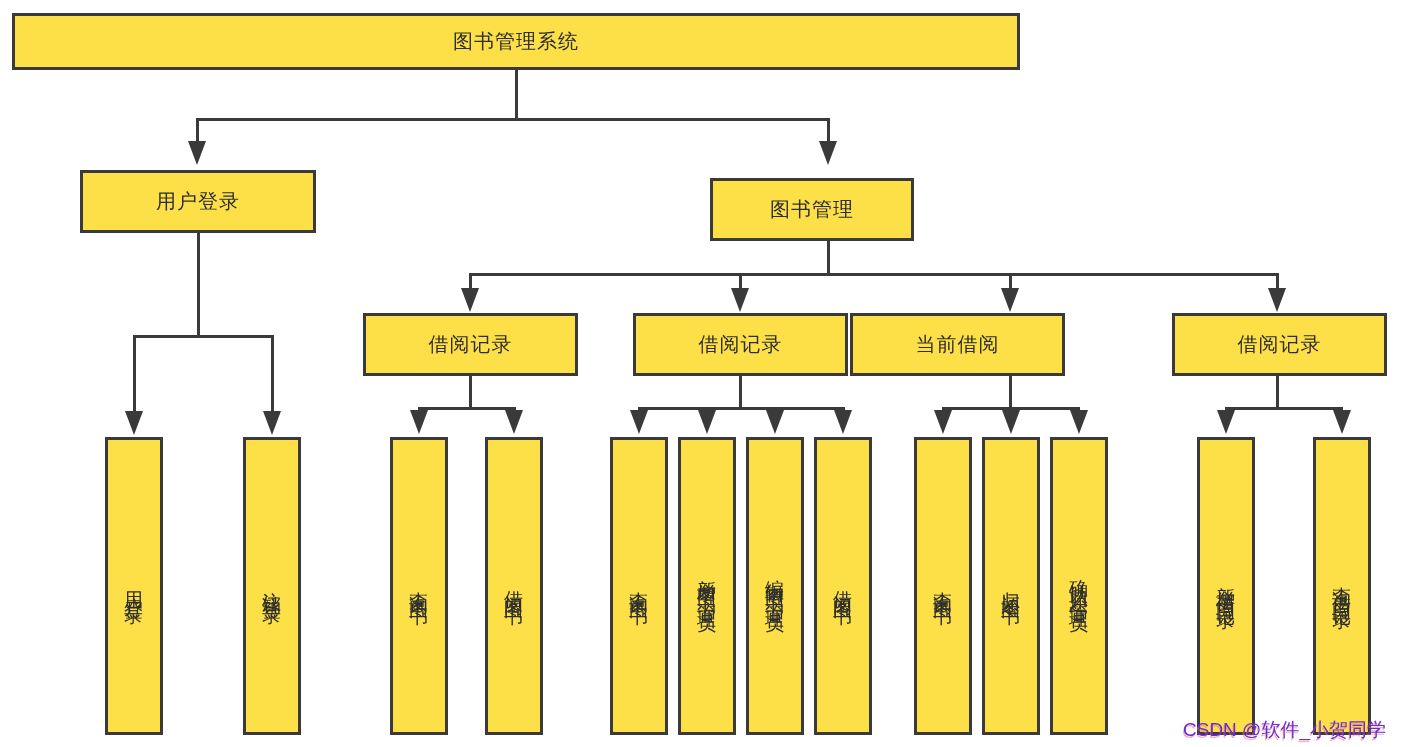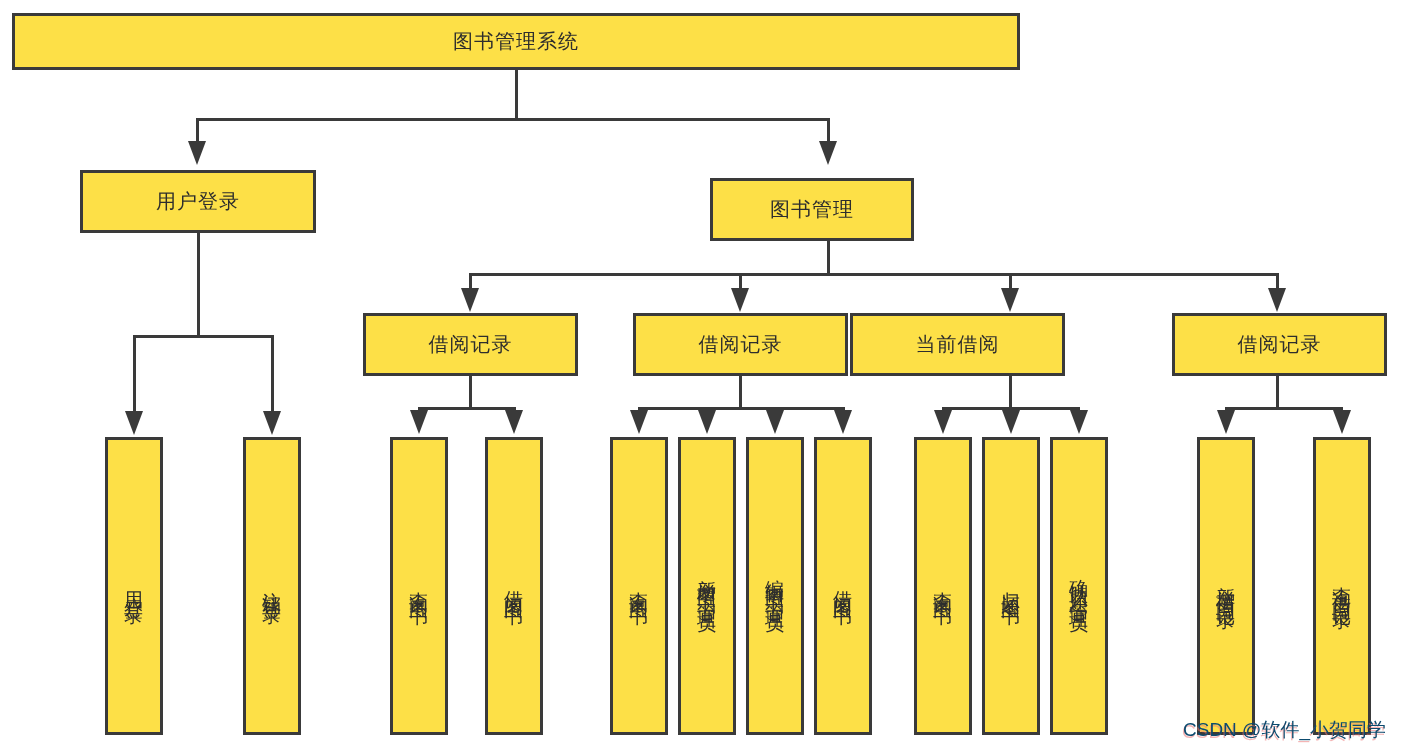--- a/index.html
+++ b/index.html
@@ -32,21 +32,21 @@
   .arr{
     position:absolute;width:0;height:0;
     border-left:9px solid transparent;
     border-right:9px solid transparent;
     border-top:24px solid #3a3a3a;
   }
   .watermark{
     position:absolute;
     left:1183px;top:717px;
     font-size:19px;
-    color:#0c4a6e;
+    color:#6d28d9;
     text-shadow:-1px 2px 0 rgba(235,120,120,0.55);
     white-space:nowrap;
   }
 </style>
 </head>
 <body>
 
 <div class="canvas">
 
   <div class="v" style="left:515px;top:70px;height:48px"></div>

